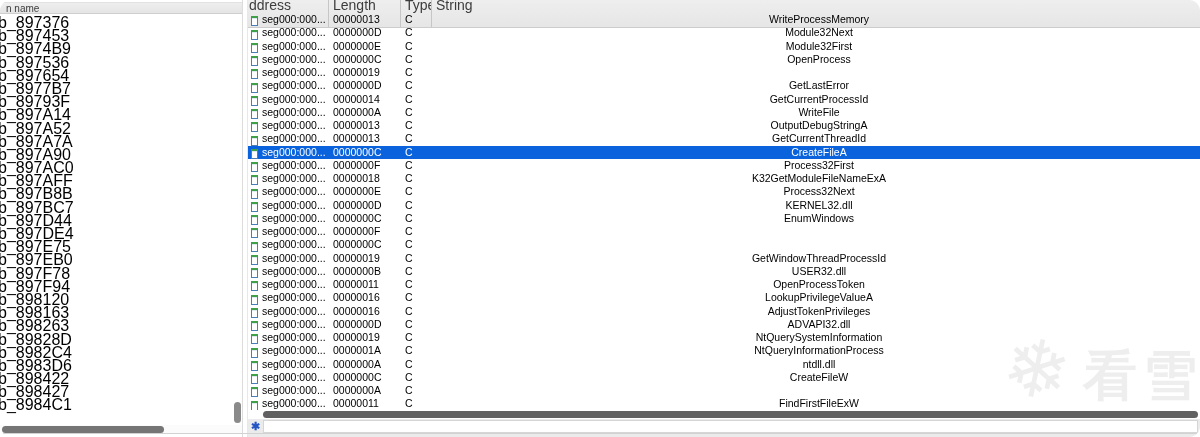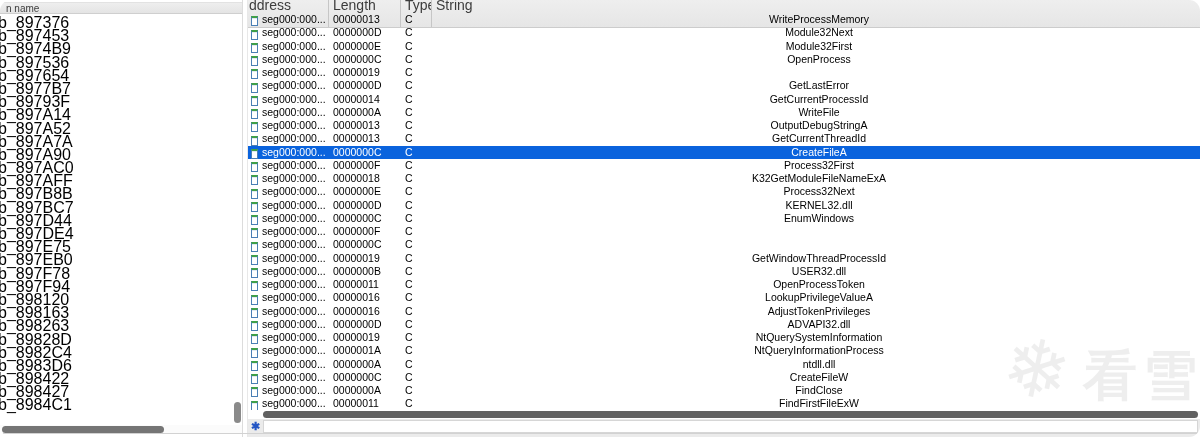--- a/index.html
+++ b/index.html
@@ -485,21 +485,20 @@
         <div class="c-type">C</div>
         <div class="c-str">CreateFileW</div>
       </div>
         <div class="str-row">
         <div class="c-addr">
           <span class="str-icon"></span>
           <span class="txt">seg000:000...</span>
         </div>
         <div class="c-len">0000000A</div>
         <div class="c-type">C</div>
-        <div class="c-str">FindClose</div>
       </div>
         <div class="str-row">
         <div class="c-addr">
           <span class="str-icon"></span>
           <span class="txt">seg000:000...</span>
         </div>
         <div class="c-len">00000011</div>
         <div class="c-type">C</div>
         <div class="c-str">FindFirstFileExW</div>
       </div>

